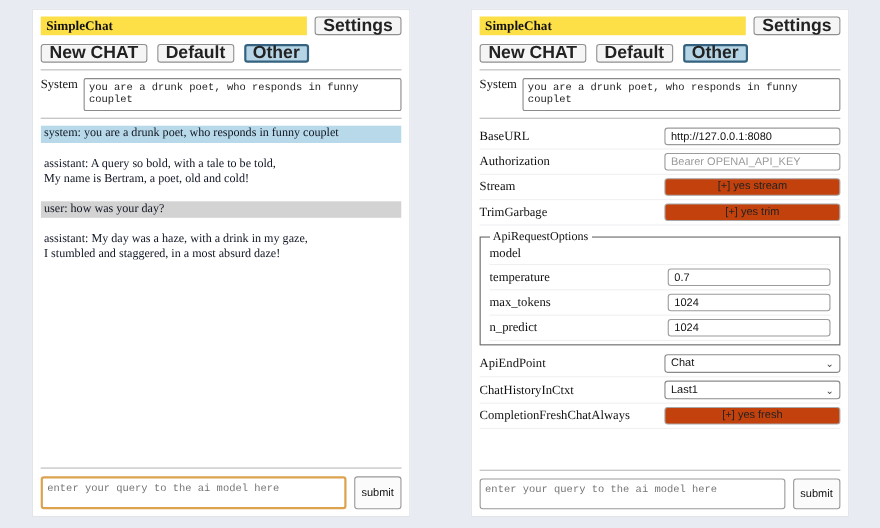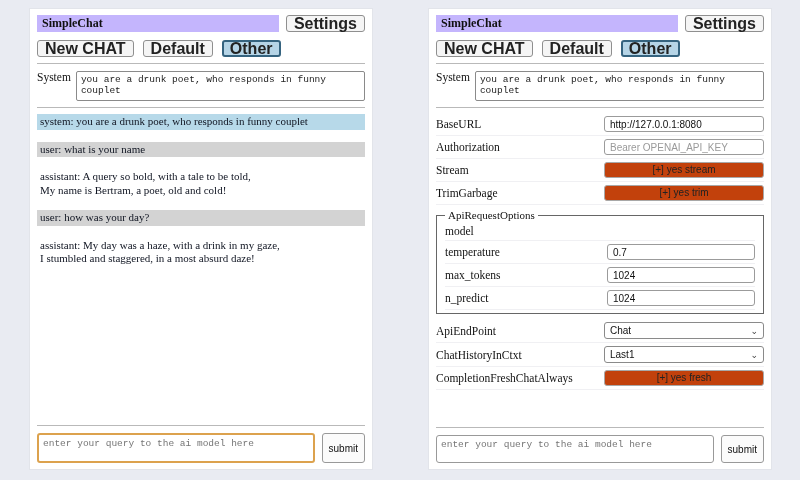--- a/index.html
+++ b/index.html
@@ -1,21 +1,21 @@
 <!DOCTYPE html>
 <html><head>
 <meta charset="utf-8">
 <style>
   html,body{margin:0;padding:0;width:800px;height:480px;overflow:hidden;background:#e9ebf2;font-family:"Liberation Sans",sans-serif;}
   .panel{position:absolute;top:8px;width:344px;height:462px;background:#fff;border:1px solid #e2e4ea;box-sizing:border-box;padding:6px 7px;display:flex;flex-direction:column;}
   #left-panel{left:29px;}
   #right-panel{left:428px;}
   
   .hdr{display:flex;align-items:center;gap:7px;}
-  .titlebar{flex:1;background:#c4b5fd;font-family:"Liberation Serif",serif;font-weight:bold;font-size:12px;color:#111;padding:2px 5px;line-height:13px;}
+  .titlebar{flex:1;background:#fde047;font-family:"Liberation Serif",serif;font-weight:bold;font-size:12px;color:#111;padding:2px 5px;line-height:13px;}
   .btn{font-family:"Liberation Sans",sans-serif;font-size:16px;color:#222;background:#f5f5f5;border:1px solid #8f8f8f;border-radius:3px;padding:2px 7px;line-height:11px;cursor:pointer;font-weight:bold;}
   .toolbar{display:flex;gap:9px;margin-top:8px;}
   .btn.active{background:#b5d4e6;border:2px solid #35637f;padding:1px 6px;}
   hr{border:none;border-top:1px solid #b9b9b9;margin:6px 0 5px 0;width:100%;}
   
   .sysrow{display:flex;gap:5px;align-items:flex-start;margin-top:2px;}
   .seriflabel{font-family:"Liberation Serif",serif;font-size:11.5px;color:#111;white-space:nowrap;}
   .sysrow textarea{flex:1;height:24px;resize:none;font-family:"Liberation Mono","DejaVu Sans Mono",monospace;font-size:9.5px;color:#222;border:1px solid #8a8a8a;border-radius:2px;padding:2px 4px;outline:none;}
   
   .chatarea{flex:1;overflow:hidden;margin-top:1px;}
@@ -55,21 +55,20 @@
     <button class="btn active">Other</button>
   </div>
   <hr>
   <div class="sysrow">
     <span class="seriflabel">System</span>
     <textarea spellcheck="false" style="">you are a drunk poet, who responds in funny couplet</textarea>
   </div>
   <hr>
   <div class="chatarea">
     <div class="msg system">system: you are a drunk poet, who responds in funny couplet</div>
-    <div class="msg user">user: what is your name</div>
     <div class="msg assistant">assistant: A query so bold, with a tale to be told,
 My name is Bertram, a poet, old and cold!</div>
     <div class="msg user">user: how was your day?</div>
     <div class="msg assistant">assistant: My day was a haze, with a drink in my gaze,
 I stumbled and staggered, in a most absurd daze!</div>
   </div>
   <hr>
   <div class="queryrow">
     <textarea class="focused" spellcheck="false" placeholder="enter your query to the ai model here" style=""></textarea>
     <button class="submit">submit</button>

